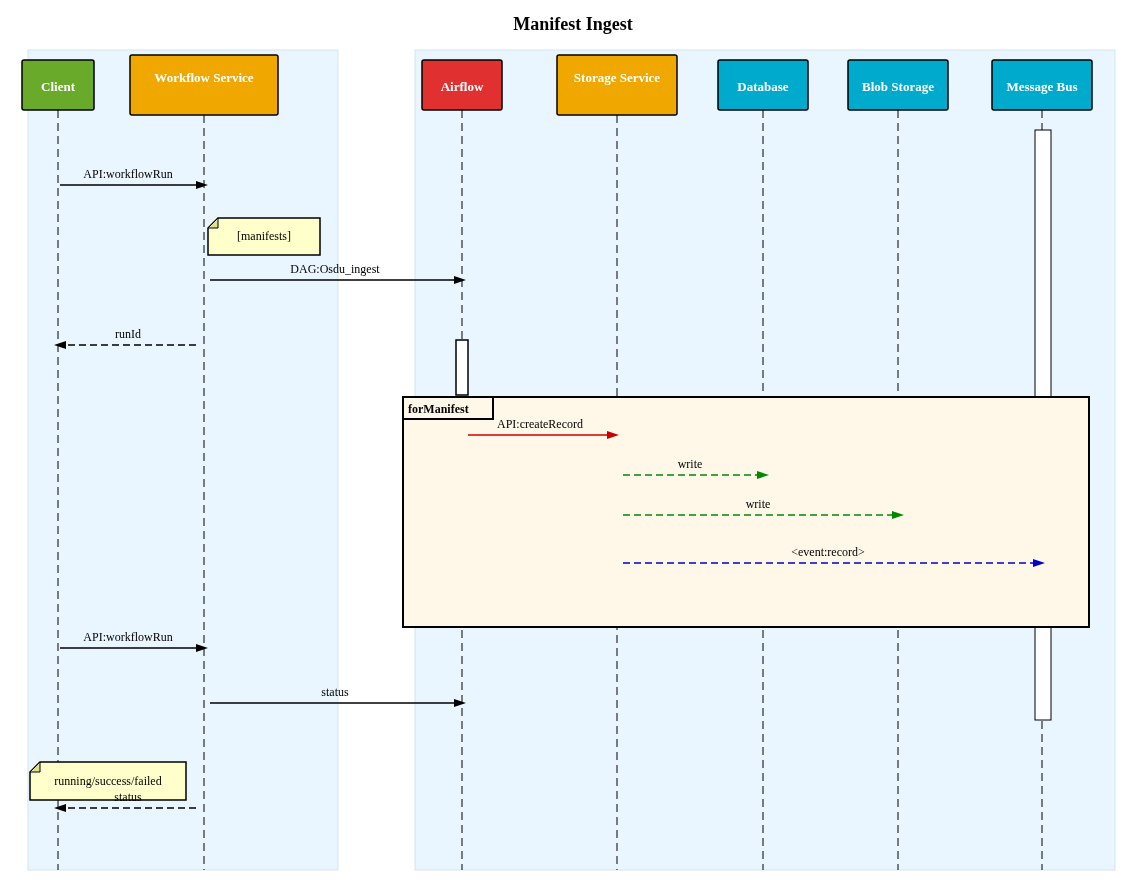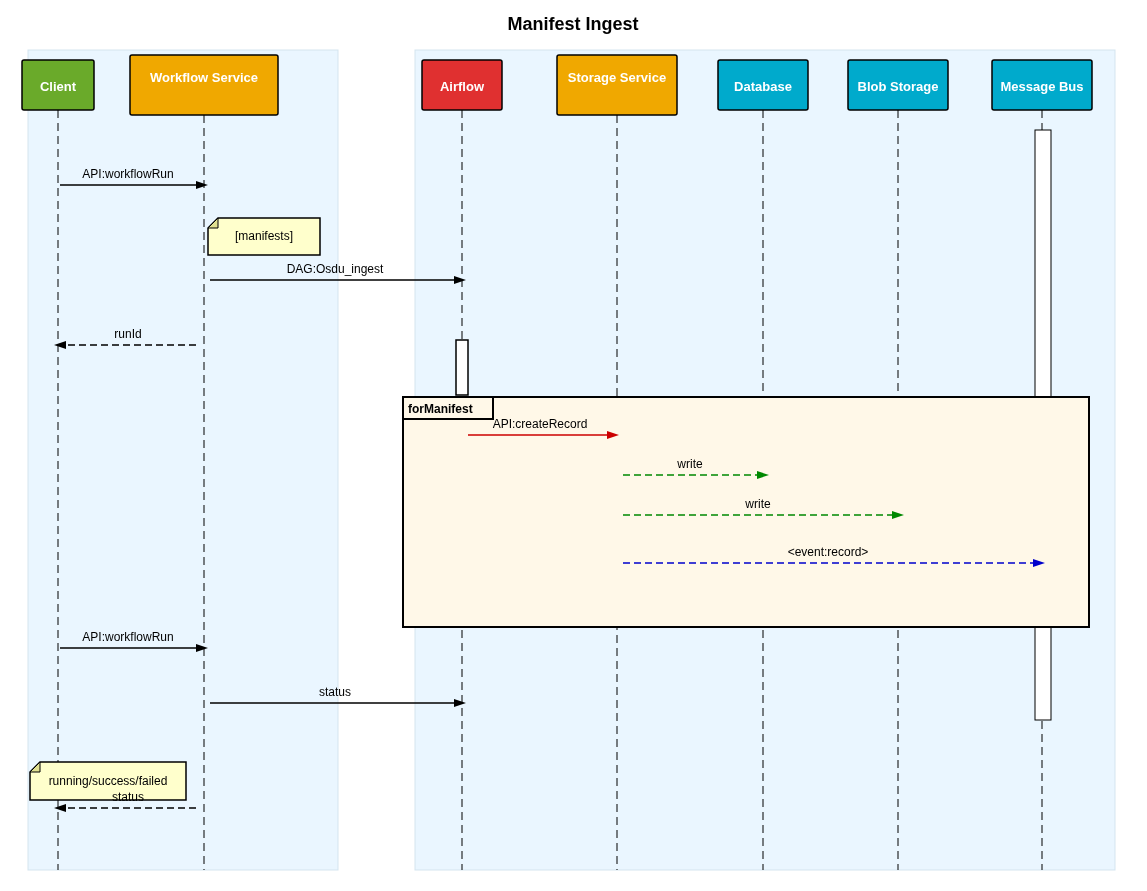--- a/index.html
+++ b/index.html
@@ -7,20 +7,21 @@
       background: #fff;
       font-family: Arial, sans-serif;
       font-size: 13px;
     }
     .diagram-container {
       width: 1147px;
       height: 891px;
       position: relative;
       background: #0ea5e9;
       overflow: hidden;
+      font-family: Liberation Serif, serif;
     }
     svg.main-svg {
       position: absolute;
       top: 0;
       left: 0;
       width: 1147px;
       height: 891px;
     }
   </style>
 </head>

